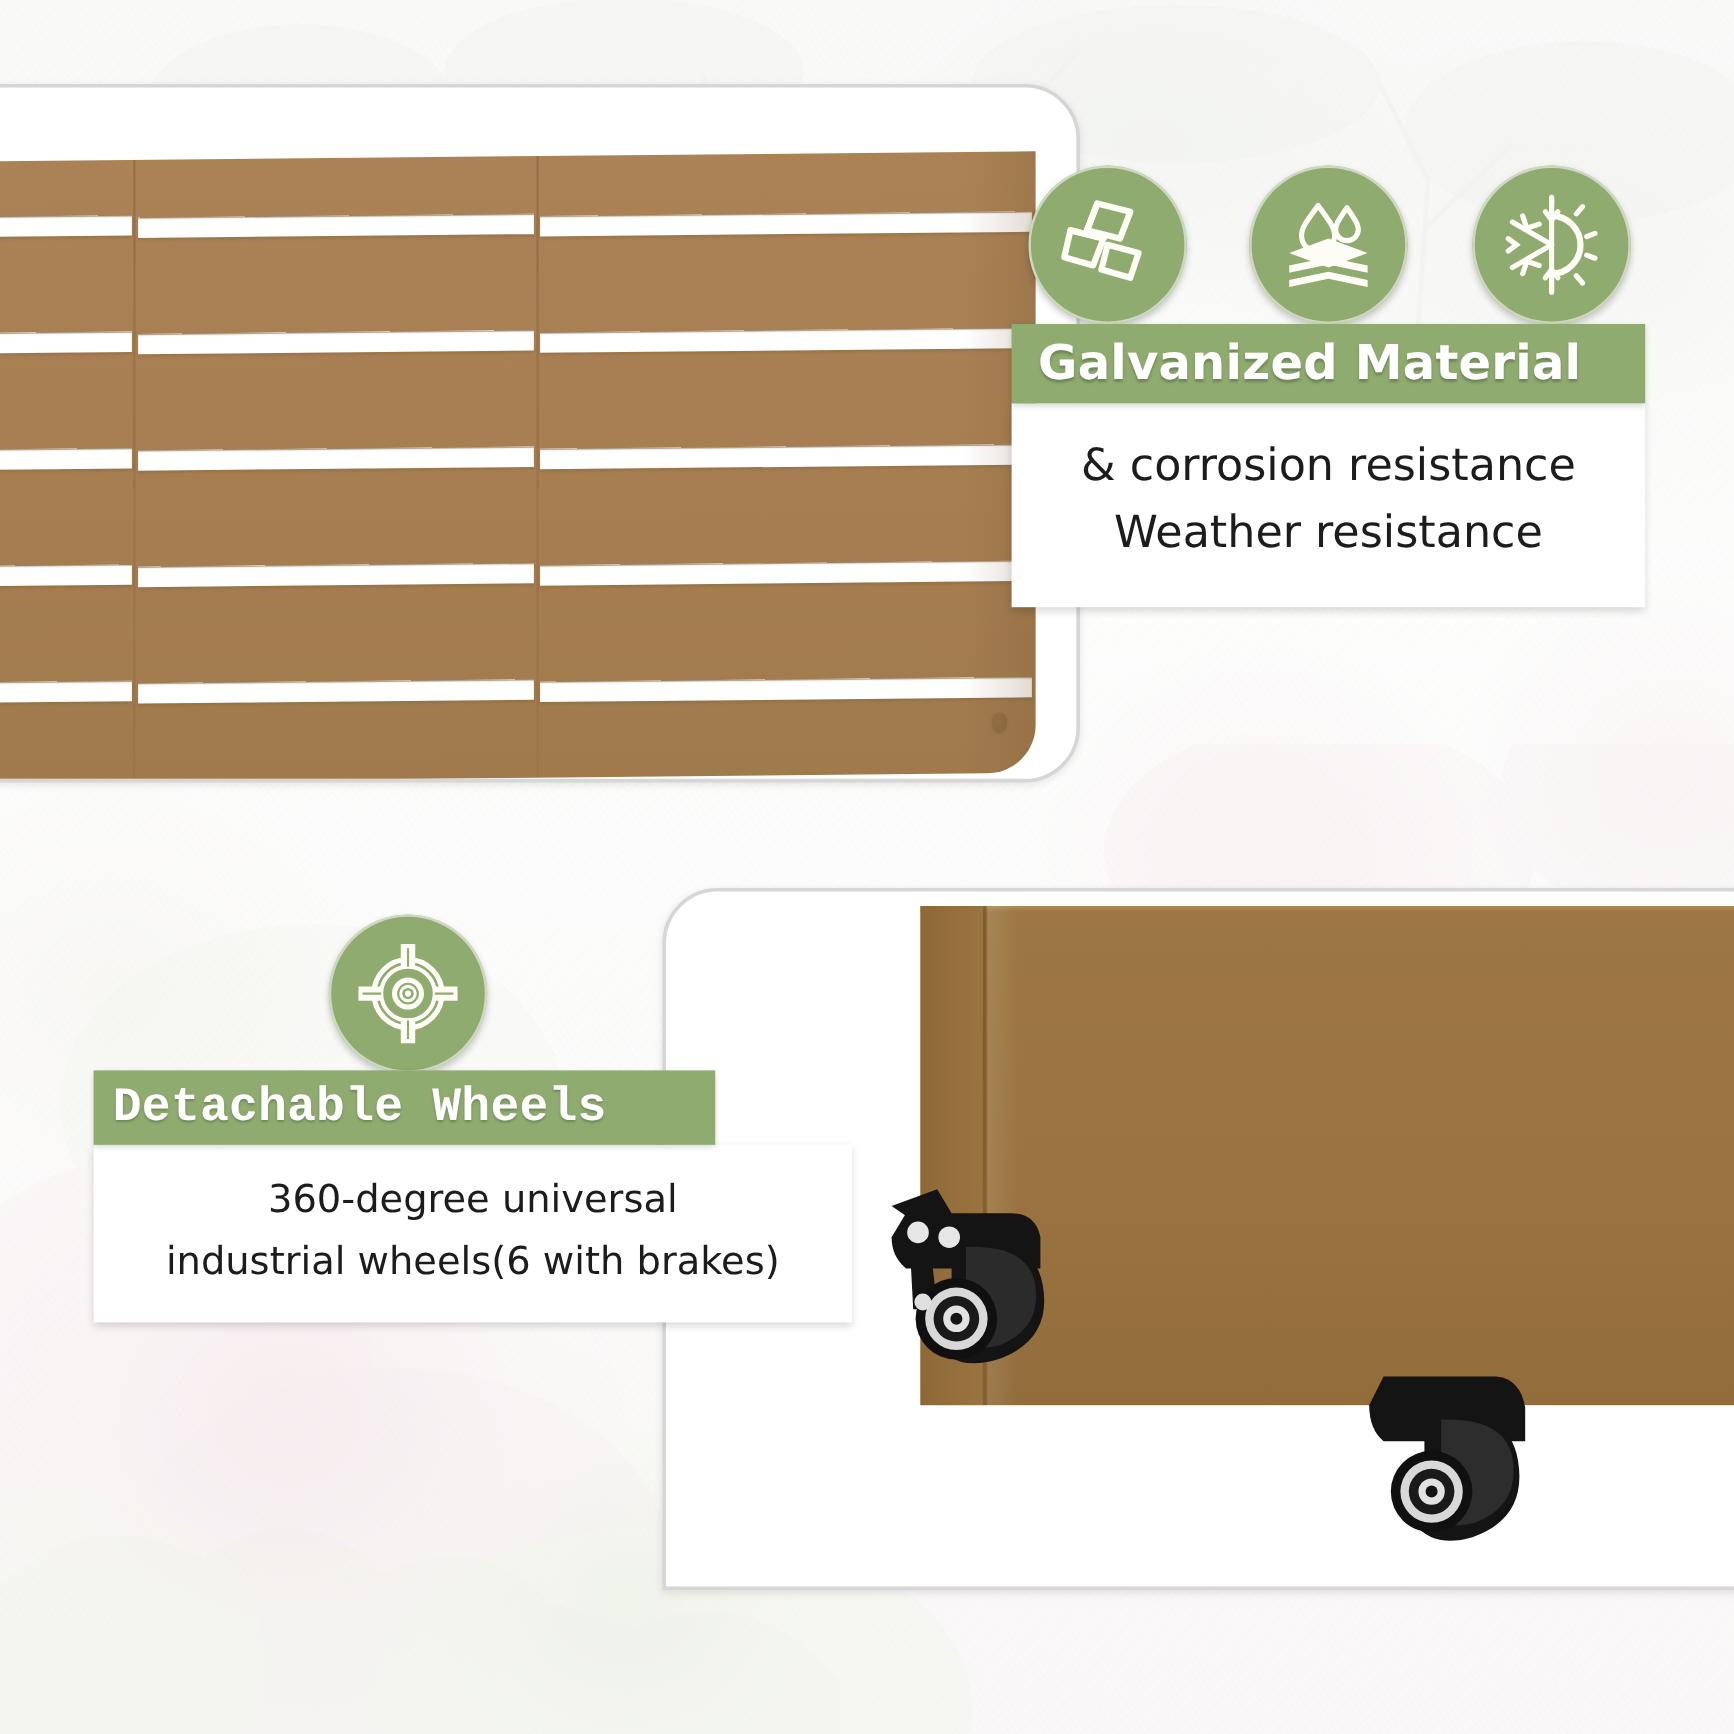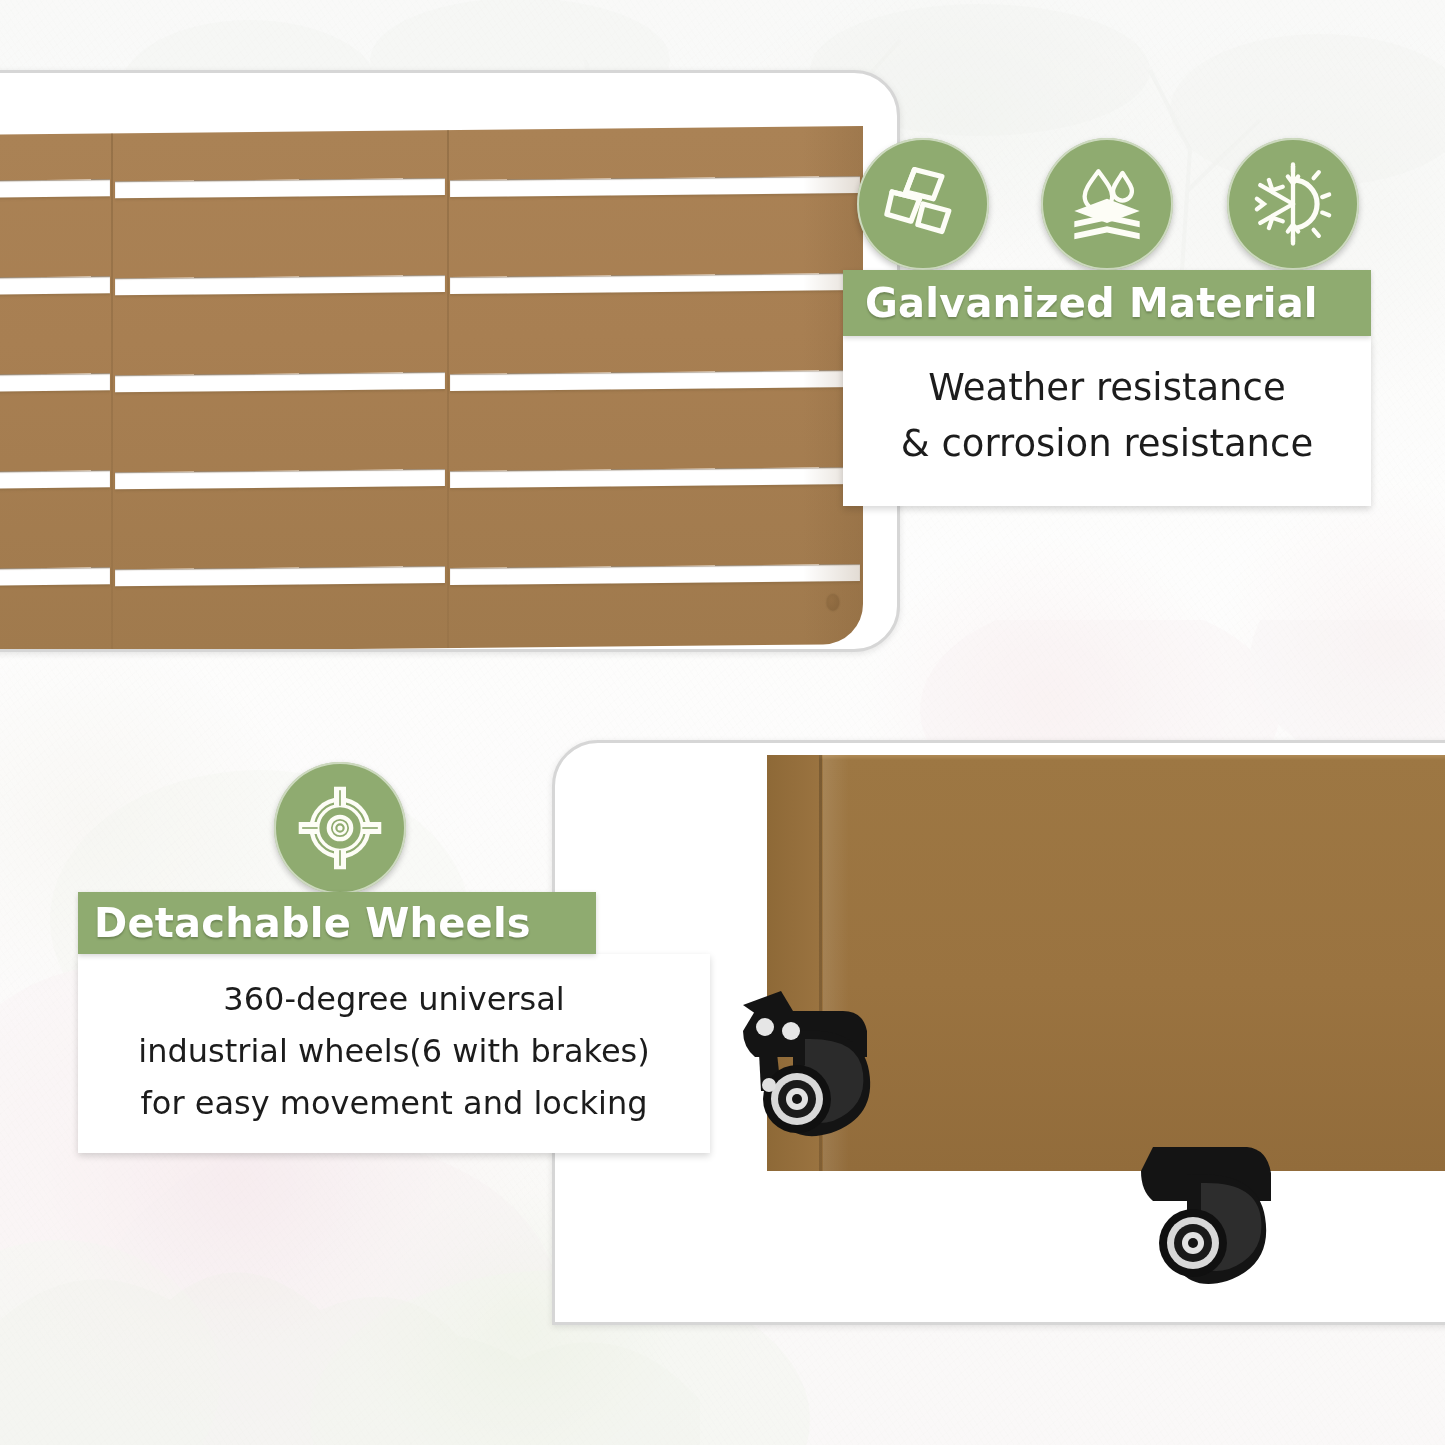--- a/index.html
+++ b/index.html
@@ -159,21 +159,21 @@
     font-size:37px;
     color:#1c1c1c;
     line-height:1.52;
     white-space:nowrap;
   }
 
   
   .callout-dw .icon-row{ height:130px; }
   .callout-dw .icon-circle{ left:196px; }
   .callout-dw .callout-head{ height:62px; width:518px; }
-  .callout-dw .callout-head .title{ font-size:40px; }
+  .callout-dw .callout-head .title{ font-size:40px;font-family:Liberation Mono, monospace; }
   .callout-dw .callout-body{ width:632px; padding:20px 10px 24px; }
   .callout-dw .callout-body .line{ font-size:32px; line-height:1.62; }
 
   
   .callout-gm .icon-circle.a{ left:14px; }
   .callout-gm .icon-circle.b{ left:198px; }
   .callout-gm .icon-circle.c{ left:384px; }
   .callout-gm .callout-head{ width:528px; height:66px; padding-left:22px; }
   .callout-gm .callout-body{ width:528px; padding:24px 6px 34px; }
 </style>
@@ -355,22 +355,22 @@
           <path d="M8 44 L16 50 L8 56"></path>
         </svg>
       </div>
     </div>
 
     <div class="callout-head">
       <span class="title">Galvanized Material</span>
     </div>
 
     <div class="callout-body">
+      <div class="line">&amp; corrosion resistance</div>
       <div class="line">Weather resistance</div>
-      <div class="line">&amp; corrosion resistance</div>
     </div>
   </div>
 
   <div class="callout-dw">
 
     <div class="icon-row">
       <div class="icon-circle">
         <svg viewBox="0 0 100 100" stroke="#fdfdf6" fill="none">
           <circle cx="50" cy="50" r="33" stroke-width="5"></circle>
           <circle cx="50" cy="50" r="26" stroke-width="4"></circle>
@@ -393,17 +393,16 @@
       </div>
     </div>
 
     <div class="callout-head">
       <span class="title">Detachable Wheels</span>
     </div>
 
     <div class="callout-body">
       <div class="line">360-degree universal</div>
       <div class="line">industrial wheels(6 with brakes)</div>
-      <div class="line">for easy movement and locking</div>
     </div>
   </div>
 
 </div>
 
 </body></html>

